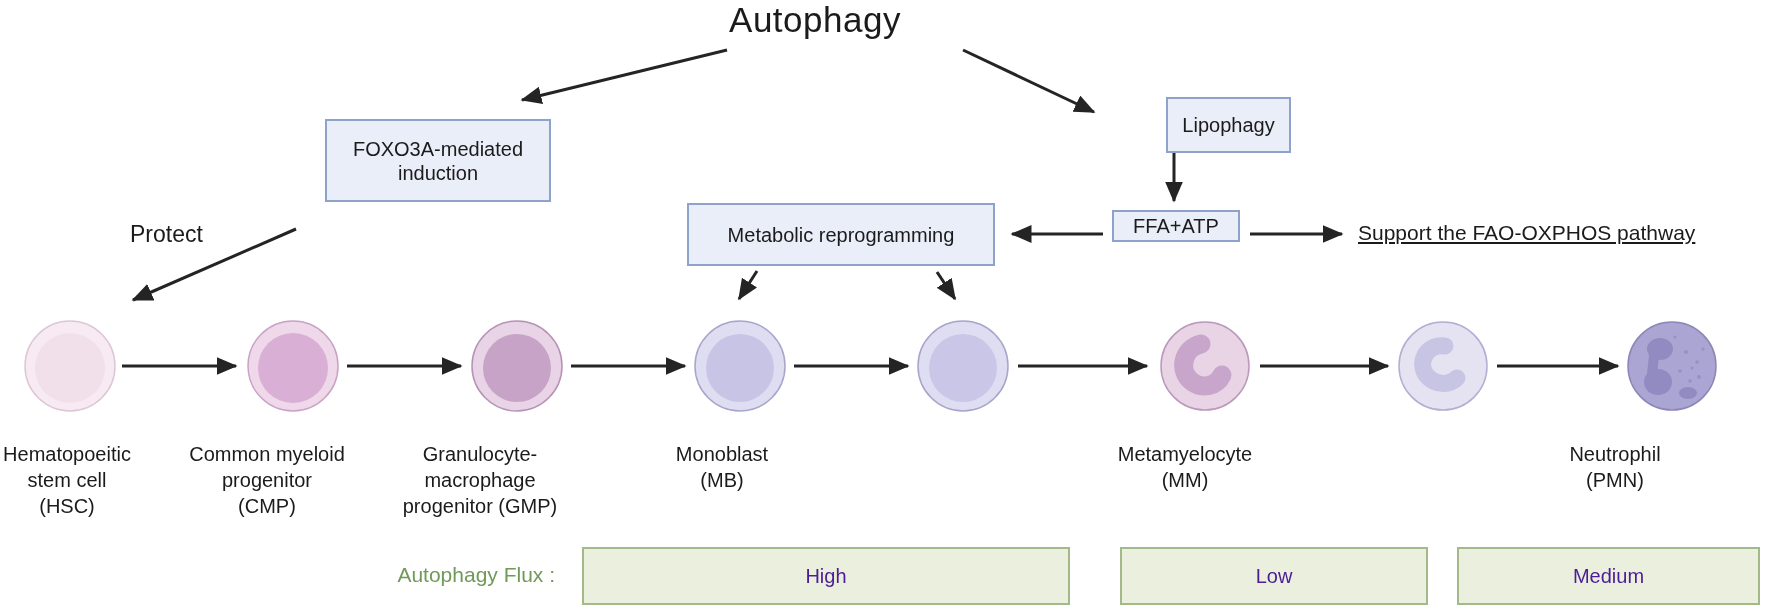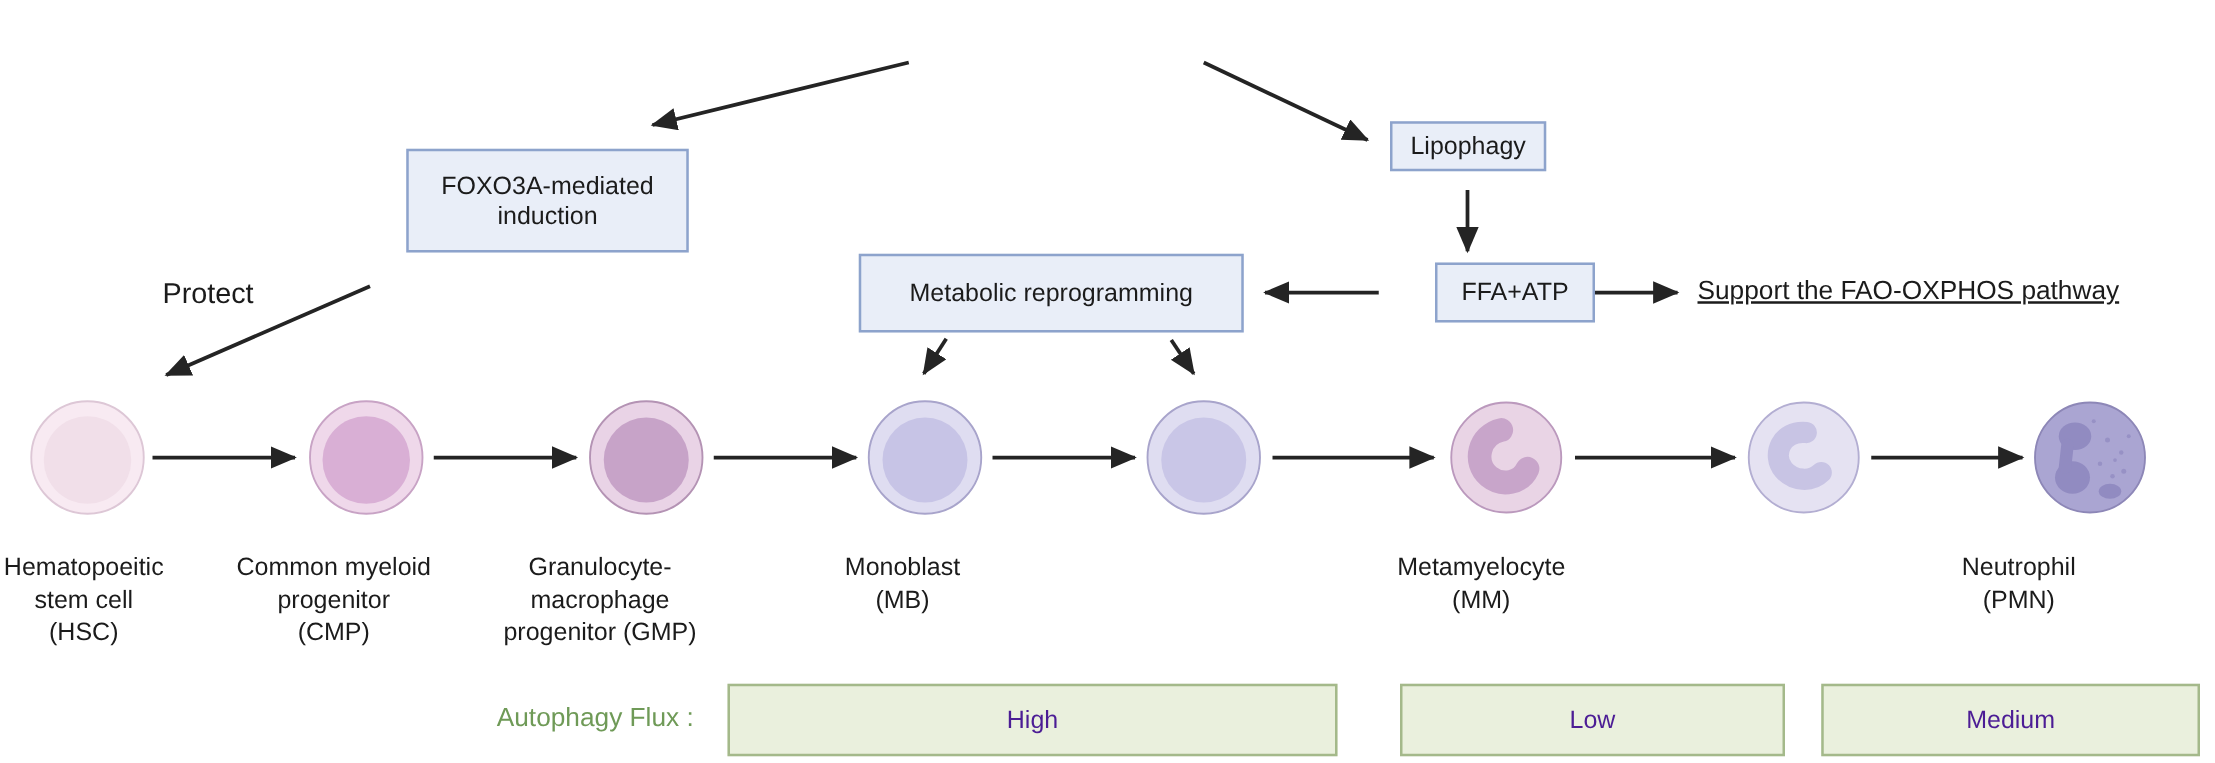--- a/index.html
+++ b/index.html
@@ -17,22 +17,22 @@
     text-align:center;font-size:35px;font-weight:500;letter-spacing:.5px;
   }
   .bbox{
     position:absolute;box-sizing:border-box;
     background:var(--box_fill);border:2px solid var(--box_border);
     display:flex;align-items:center;justify-content:center;
     text-align:center;font-size:20px;line-height:24px;
   }
   .box-foxo3a{left:325px;top:119px;width:226px;height:83px;}
   .box-metabolic{left:687px;top:203px;width:308px;height:63px;}
-  .box-lipophagy{left:1112px;top:97px;width:125px;height:40px;}
-  .box-ffa{left:1148px;top:210px;width:128px;height:48px;}
+  .box-lipophagy{left:1166px;top:97px;width:125px;height:56px;}
+  .box-ffa{left:1112px;top:210px;width:128px;height:32px;}
   .annot{position:absolute;font-size:21px;}
   .protect{left:130px;top:221px;font-size:23px;}
   .support{left:1358px;top:221px;text-decoration:underline;}
   .cell{position:absolute;width:100px;height:100px;top:316px;}
   .cell svg{display:block;width:100px;height:100px;}
   .cell-label{
     position:absolute;top:441px;width:240px;
     text-align:center;white-space:pre-line;
     font-size:20px;line-height:26px;
   }
@@ -74,20 +74,21 @@
       <line x1="122" y1="366" x2="236" y2="366" marker-end="url(#ah)"></line>
       <line x1="347" y1="366" x2="461" y2="366" marker-end="url(#ah)"></line>
       <line x1="571" y1="366" x2="685" y2="366" marker-end="url(#ah)"></line>
       <line x1="794" y1="366" x2="908" y2="366" marker-end="url(#ah)"></line>
       <line x1="1018" y1="366" x2="1147" y2="366" marker-end="url(#ah)"></line>
       <line x1="1260" y1="366" x2="1388" y2="366" marker-end="url(#ah)"></line>
       <line x1="1497" y1="366" x2="1618" y2="366" marker-end="url(#ah)"></line>
     </g>
   </svg>
 
+  <div class="title">Autophagy</div>
 
   <div class="bbox box-foxo3a">FOXO3A-mediated induction</div>
   <div class="bbox box-metabolic">Metabolic reprogramming</div>
   <div class="bbox box-lipophagy">Lipophagy</div>
   <div class="bbox box-ffa">FFA+ATP</div>
 
   <div class="annot protect">Protect</div>
   <div class="annot support">Support the FAO-OXPHOS pathway</div>
 
   <div class="cell" style="left:20px">

